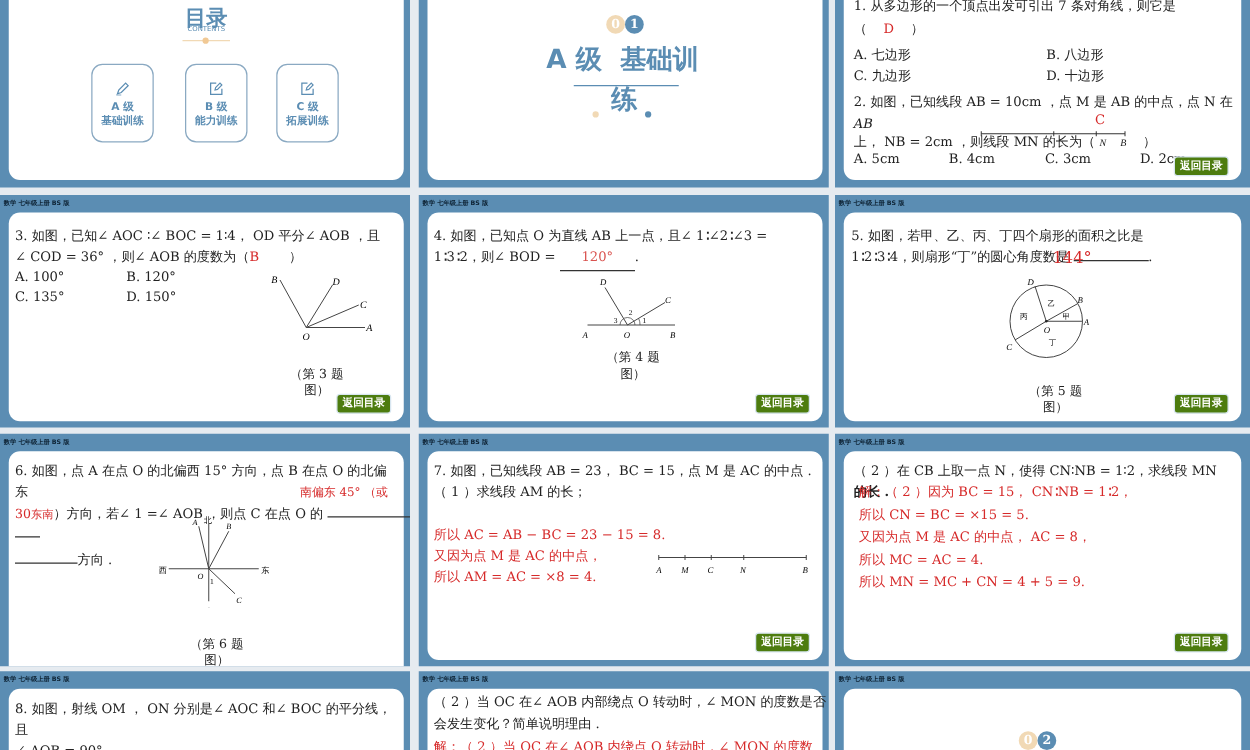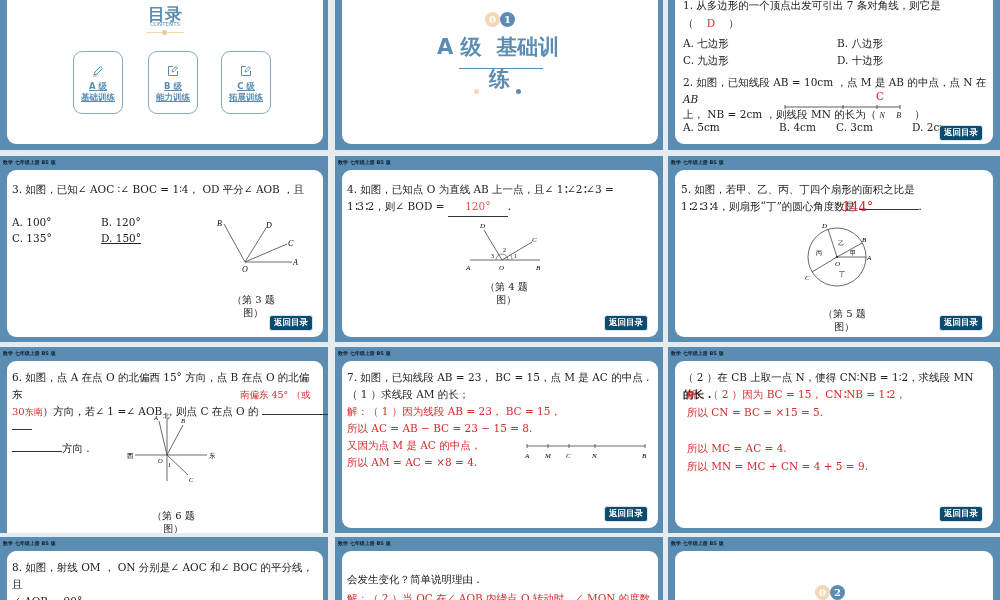--- a/index.html
+++ b/index.html
@@ -1,28 +1,28 @@
 <!DOCTYPE html>
 <html><head>
 <meta charset="utf-8">
 <style>
   html,body{margin:0;padding:0;}
   body{width:1000px;height:600px;overflow:hidden;background:#e6ebf0;position:relative;font-family:"DejaVu Serif","Liberation Serif",serif;color:#222;}
   .slide{position:absolute;background:#5b8db3;overflow:hidden;}
   .slide .hdr{position:absolute;left:3px;top:3px;font-family:"DejaVu Sans",sans-serif;font-size:5px;font-weight:bold;color:#0d2233;white-space:nowrap;}
   .card{position:absolute;background:#fff;border-radius:9px;}
-  .back-btn{position:absolute;right:10px;bottom:6px;background:#0c4a6e;color:#fff;font-family:"DejaVu Sans",sans-serif;font-size:8.5px;font-weight:bold;padding:1px 4px;border-radius:3px;cursor:pointer;border:1px solid #d8e6f0;}
+  .back-btn{position:absolute;right:10px;bottom:6px;background:#4d7c0f;color:#fff;font-family:"DejaVu Sans",sans-serif;font-size:8.5px;font-weight:bold;padding:1px 4px;border-radius:3px;cursor:pointer;border:1px solid #d8e6f0;}
   .q{position:absolute;font-size:10.5px;line-height:19px;white-space:nowrap;}
   .q i{font-family:"Liberation Serif",serif;}
   .red{color:#d62a2a;}
   .ans{color:#d9534f;font-size:10.5px;}
   .opt{position:absolute;font-size:10.5px;white-space:nowrap;}
   .cap{position:absolute;font-size:10px;text-align:center;line-height:13px;margin-top:20px;}
   svg text{font-family:"Liberation Serif",serif;font-style:italic;}
-  .toc-btn{position:absolute;width:50px;height:63px;border:1px solid #8aa9c2;border-radius:9px;text-align:center;font-family:"DejaVu Sans",sans-serif;color:#5b8db3;font-weight:bold;font-size:8.5px;line-height:11px;cursor:pointer;box-sizing:border-box;padding-top:13px;text-decoration:underline;}
+  .toc-btn{position:absolute;width:50px;height:63px;border:1px solid #8aa9c2;border-radius:9px;text-align:center;font-family:"DejaVu Sans",sans-serif;color:#5b8db3;font-weight:bold;font-size:8.5px;line-height:11px;cursor:pointer;box-sizing:border-box;padding-top:13px;}
   .toc-btn .ic{display:block;height:16px;}
   .sec-title{position:absolute;font-family:"DejaVu Sans",sans-serif;font-weight:bold;color:#5b8db3;font-size:21px;}
   .num-circle{position:absolute;width:15px;height:15px;border-radius:50%;color:#fff;font-size:10px;text-align:center;line-height:15px;font-weight:bold;}
   .blank{display:inline-block;border-bottom:1px solid #333;}
 </style>
 </head>
 <body>
 
 <div class="slide" style="left:0;top:-30px;width:328px;height:180px;">
   <div class="card" style="left:7px;top:7px;width:316px;height:167px;">
@@ -98,35 +98,38 @@
         <line x1="102" y1="3" x2="102" y2="7" stroke="#333" stroke-width="0.8"></line>
         <line x1="125" y1="3" x2="125" y2="7" stroke="#333" stroke-width="0.8"></line>
       </svg>
     <div class="q" style="left:8px;top:128px;">
       <span>上， NB = 2cm ，则线段 MN 的长为（</span>
       <i style="font-size:8px;">N</i>
       <i style="font-size:8px;margin-left:8px;">B</i>
       <span style="margin-left:10px;">）</span>
     </div>
     <div class="opt" style="left:8px;top:144px;">A.  5cm</div>
-    <div class="opt" style="left:84px;top:144px;margin-left:20px;">B.  4cm</div>
+    <div class="opt" style="left:84px;top:144px;">B.  4cm</div>
     <div class="opt" style="left:161px;top:144px;">C.  3cm</div>
     <div class="opt" style="left:237px;top:144px;">D.  2cm</div>
     <div class="back-btn" style="bottom:3px;">返回目录</div>
   </div>
 </div>
 
 <div class="slide" style="left:0;top:156px;width:328px;height:186px;">
   <div class="hdr">数学 七年级上册 BS 版</div>
   <div class="card" style="left:7px;top:14px;width:316px;height:167px;">
     <div class="q" style="left:5px;top:10px;">3.  如图，已知∠ AOC ∶∠ BOC = 1∶4， OD 平分∠ AOB ，且</div>
+    <div class="q" style="left:5px;top:27px;">
+      <span>∠ COD = 36° ，则∠ AOB 的度数为（</span><span class="red" style="margin-right:24px;">B</span><span>）</span>
+    </div>
     <div class="opt" style="left:5px;top:46px;">A.  100°</div>
     <div class="opt" style="left:94px;top:46px;">B.  120°</div>
     <div class="opt" style="left:5px;top:62px;">C.  135°</div>
-    <div class="opt" style="left:94px;top:62px;text-decoration:underline;">D.  150°</div>
+    <div class="opt" style="left:94px;top:62px;">D.  150°</div>
     <svg style="position:absolute;left:205px;top:48px;" width="90" height="60">
       <line x1="33" y1="44" x2="12" y2="6" stroke="#444" stroke-width="0.8"></line>
       <line x1="33" y1="44" x2="54" y2="10" stroke="#444" stroke-width="0.8"></line>
       <line x1="33" y1="44" x2="75" y2="26" stroke="#444" stroke-width="0.8"></line>
       <line x1="33" y1="44" x2="80" y2="44" stroke="#444" stroke-width="0.8"></line>
       <text x="5" y="8" font-size="8">B</text>
       <text x="54" y="10" font-size="8">D</text>
       <text x="76" y="28" font-size="8">C</text>
       <text x="81" y="47" font-size="8">A</text>
       <text x="30" y="54" font-size="8">O</text>
@@ -240,21 +243,20 @@
     </div>
     <div class="back-btn">返回目录</div>
   </div>
 </div>
 
 <div class="slide" style="left:335px;top:347px;width:328px;height:186px;">
   <div class="hdr">数学 七年级上册 BS 版</div>
   <div class="card" style="left:7px;top:14px;width:316px;height:167px;">
     <div class="q" style="left:5px;top:7px;">7.  如图，已知线段 AB = 23， BC = 15，点 M 是 AC 的中点 .</div>
     <div class="q" style="left:5px;top:24px;">（ 1 ）求线段 AM 的长；</div>
-    <div class="q red" style="left:5px;top:41px;">解：（ 1 ）因为线段 AB = 23， BC = 15，</div>
     <div class="q red" style="left:5px;top:58px;">所以 AC = AB − BC = 23 − 15 = 8.</div>
     <div class="q red" style="left:5px;top:75px;">又因为点 M 是 AC 的中点，</div>
     <div class="q red" style="left:5px;top:92px;">所以 AM = AC = ×8 = 4.</div>
     <svg style="position:absolute;left:180px;top:81px;" width="130" height="20">
       <line x1="5" y1="4" x2="123" y2="4" stroke="#444" stroke-width="0.8"></line>
       <line x1="5" y1="2" x2="5" y2="6" stroke="#444" stroke-width="0.8"></line>
       <line x1="26" y1="2" x2="26" y2="6" stroke="#444" stroke-width="0.8"></line>
       <line x1="47" y1="2" x2="47" y2="6" stroke="#444" stroke-width="0.8"></line>
       <line x1="73" y1="2" x2="73" y2="6" stroke="#444" stroke-width="0.8"></line>
       <line x1="123" y1="2" x2="123" y2="6" stroke="#444" stroke-width="0.8"></line>
@@ -268,38 +270,40 @@
   </div>
 </div>
 
 <div class="slide" style="left:668px;top:347px;width:332px;height:186px;">
   <div class="hdr">数学 七年级上册 BS 版</div>
   <div class="card" style="left:7px;top:14px;width:318px;height:167px;">
     <div class="q" style="left:8px;top:7px;">（ 2 ）在 CB 上取一点 N，使得 CN∶NB = 1∶2，求线段 MN</div>
     <div class="q" style="left:8px;top:24px;font-weight:bold;">的长 .</div>
     <div class="q red" style="left:12px;top:24px;">解：（ 2 ）因为 BC = 15， CN∶NB = 1∶2，</div>
     <div class="q red" style="left:12px;top:42px;">所以 CN = BC = ×15 = 5.</div>
+    <div class="q red" style="left:12px;top:60px;">又因为点 M 是 AC 的中点， AC = 8，</div>
     <div class="q red" style="left:12px;top:78px;">所以 MC = AC = 4.</div>
     <div class="q red" style="left:12px;top:96px;">所以 MN = MC + CN = 4 + 5 = 9.</div>
     <div class="back-btn">返回目录</div>
   </div>
 </div>
 
 <div class="slide" style="left:0;top:537px;width:328px;height:80px;">
   <div class="hdr">数学 七年级上册 BS 版</div>
   <div class="card" style="left:7px;top:14px;width:316px;height:80px;">
     <div class="q" style="left:5px;top:7px;">8.  如图，射线 OM ， ON 分别是∠ AOC 和∠ BOC 的平分线，</div>
     <div class="q" style="left:5px;top:24px;">且</div>
     <div class="q" style="left:5px;top:41px;">∠ AOB = 90°</div>
   </div>
 </div>
 
 <div class="slide" style="left:335px;top:537px;width:328px;height:80px;">
   <div class="hdr">数学 七年级上册 BS 版</div>
   <div class="card" style="left:7px;top:14px;width:316px;height:80px;">
+    <div class="q" style="left:5px;top:2px;">（ 2 ）当 OC 在∠ AOB 内部绕点 O 转动时，∠ MON 的度数是否</div>
     <div class="q" style="left:5px;top:19px;">会发生变化？简单说明理由 .</div>
     <div class="q red" style="left:5px;top:38px;">解：（ 2 ）当 OC 在∠ AOB 内绕点 O 转动时，∠ MON 的度数</div>
   </div>
 </div>
 
 <div class="slide" style="left:668px;top:537px;width:332px;height:80px;">
   <div class="hdr">数学 七年级上册 BS 版</div>
   <div class="card" style="left:7px;top:14px;width:318px;height:80px;">
     <div class="num-circle" style="left:140px;top:34px;background:#f1d9b5;">0</div>
     <div class="num-circle" style="left:155px;top:34px;background:#5b8db3;">2</div>

